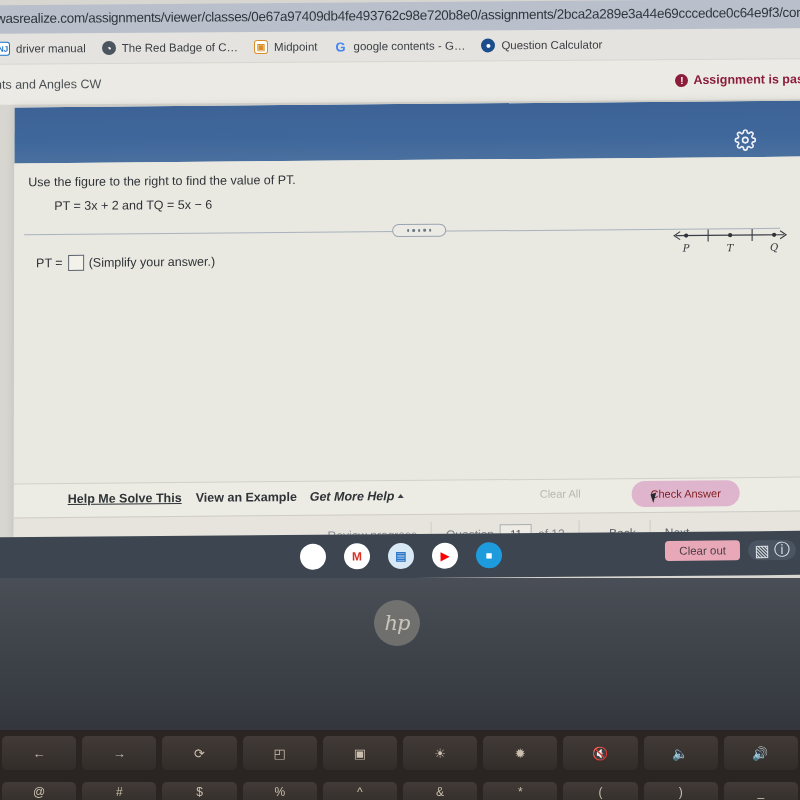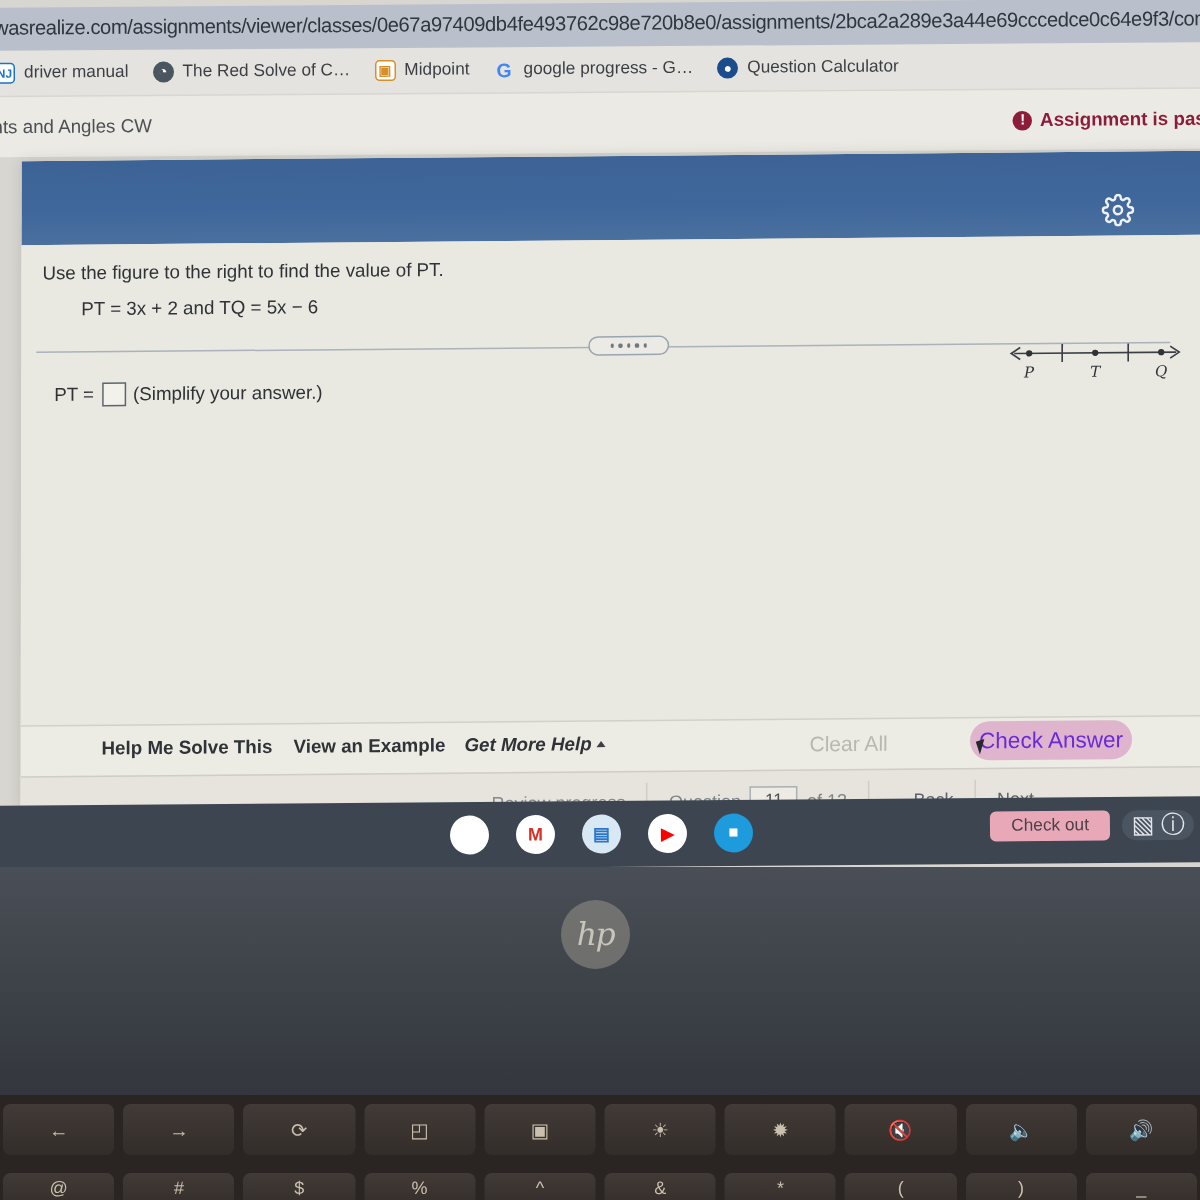--- a/index.html
+++ b/index.html
@@ -128,37 +128,37 @@
   
   .actions {
     position: absolute; left: 0; top: 376px; width: 790px; height: 34px;
     border-top: 1px solid #d2d0c8;
   }
   .act {
     position: absolute; top: 8px;
     font-size: 12.5px; font-weight: bold; color: #2f3337;
     white-space: nowrap;
   }
-  .act.help  { left: 54px; }
+  .act.help  { left: 54px; text-decoration: underline; }
   .act.view  { left: 182px; }
   .act.more  { left: 296px; font-style: italic; }
   .caret-up {
     display: inline-block; width: 0; height: 0; margin-left: 3px;
     border-left: 3.5px solid transparent; border-right: 3.5px solid transparent;
     border-bottom: 4.5px solid #3a4046; vertical-align: 2px;
   }
   .clear-all {
     position: absolute; left: 526px; top: 8px;
-    font-size: 14px; color: #b9b7af; white-space: nowrap;
+    font-size: 11px; color: #b9b7af; white-space: nowrap;
   }
   .check-answer {
-    position: absolute; left: 633px; top: 2px;
+    position: absolute; left: 618px; top: 2px;
     width: 108px; height: 26px; border-radius: 13px;
-    background: #dfb4cd; color: #6d28d9;
-    font-size: 15px; display: flex; align-items: center; justify-content: center;
+    background: #dfb4cd; color: #7f1d1d;
+    font-size: 11px; display: flex; align-items: center; justify-content: center;
     white-space: nowrap;
   }
   .cursor-arrow {
     position: absolute; left: 638px; top: 14px;
     width: 0; height: 0; z-index: 6;
     border-left: 6px solid #26292c;
     border-bottom: 9px solid transparent;
     border-right: 3px solid transparent;
     transform: rotate(-18deg);
   }
@@ -258,29 +258,29 @@
     <div class="omnibox-url">wasrealize.com/assignments/viewer/classes/0e67a97409db4fe493762c98e720b8e0/assignments/2bca2a289e3a44e69cccedce0c64e9f3/contents/10…</div>
   </div>
 
   <div class="bookmarks-bar">
     <div class="bm">
       <span class="favicon fav-nj">NJ</span>
       <span class="bm-label">driver manual</span>
     </div>
     <div class="bm">
       <span class="favicon fav-globe">◔</span>
-      <span class="bm-label">The Red Solve of C…</span>
+      <span class="bm-label">The Red Badge of C…</span>
     </div>
     <div class="bm">
       <span class="favicon fav-classes">▣</span>
       <span class="bm-label">Midpoint</span>
     </div>
     <div class="bm">
       <span class="favicon fav-g">G</span>
-      <span class="bm-label">google progress - G…</span>
+      <span class="bm-label">google contents - G…</span>
     </div>
     <div class="bm">
       <span class="favicon fav-mid">●</span>
       <span class="bm-label">Question Calculator</span>
     </div>
   </div>
 
   <div class="tabstrip-row">
     <div class="page-tab-title">ents and Angles CW</div>
     <div class="past-due">
@@ -373,21 +373,21 @@
 
   <div class="shelf">
     <div class="shelf-apps">
       <span class="app-icon ic-chrome">◉</span>
       <span class="app-icon ic-gmail">M</span>
       <span class="app-icon ic-docs">▤</span>
       <span class="app-icon ic-youtube">▶</span>
       <span class="app-icon ic-meet">■</span>
     </div>
     <div class="shelf-right">
-      <span class="signout-btn">Check out</span>
+      <span class="signout-btn">Clear out</span>
       <span class="tray-group">
         <span class="tray-ic">▧</span>
         <span class="tray-ic">ⓘ</span>
       </span>
     </div>
   </div>
 </div>
 
 <div class="laptop-bezel"></div>
 <div class="hp-logo">hp</div>

